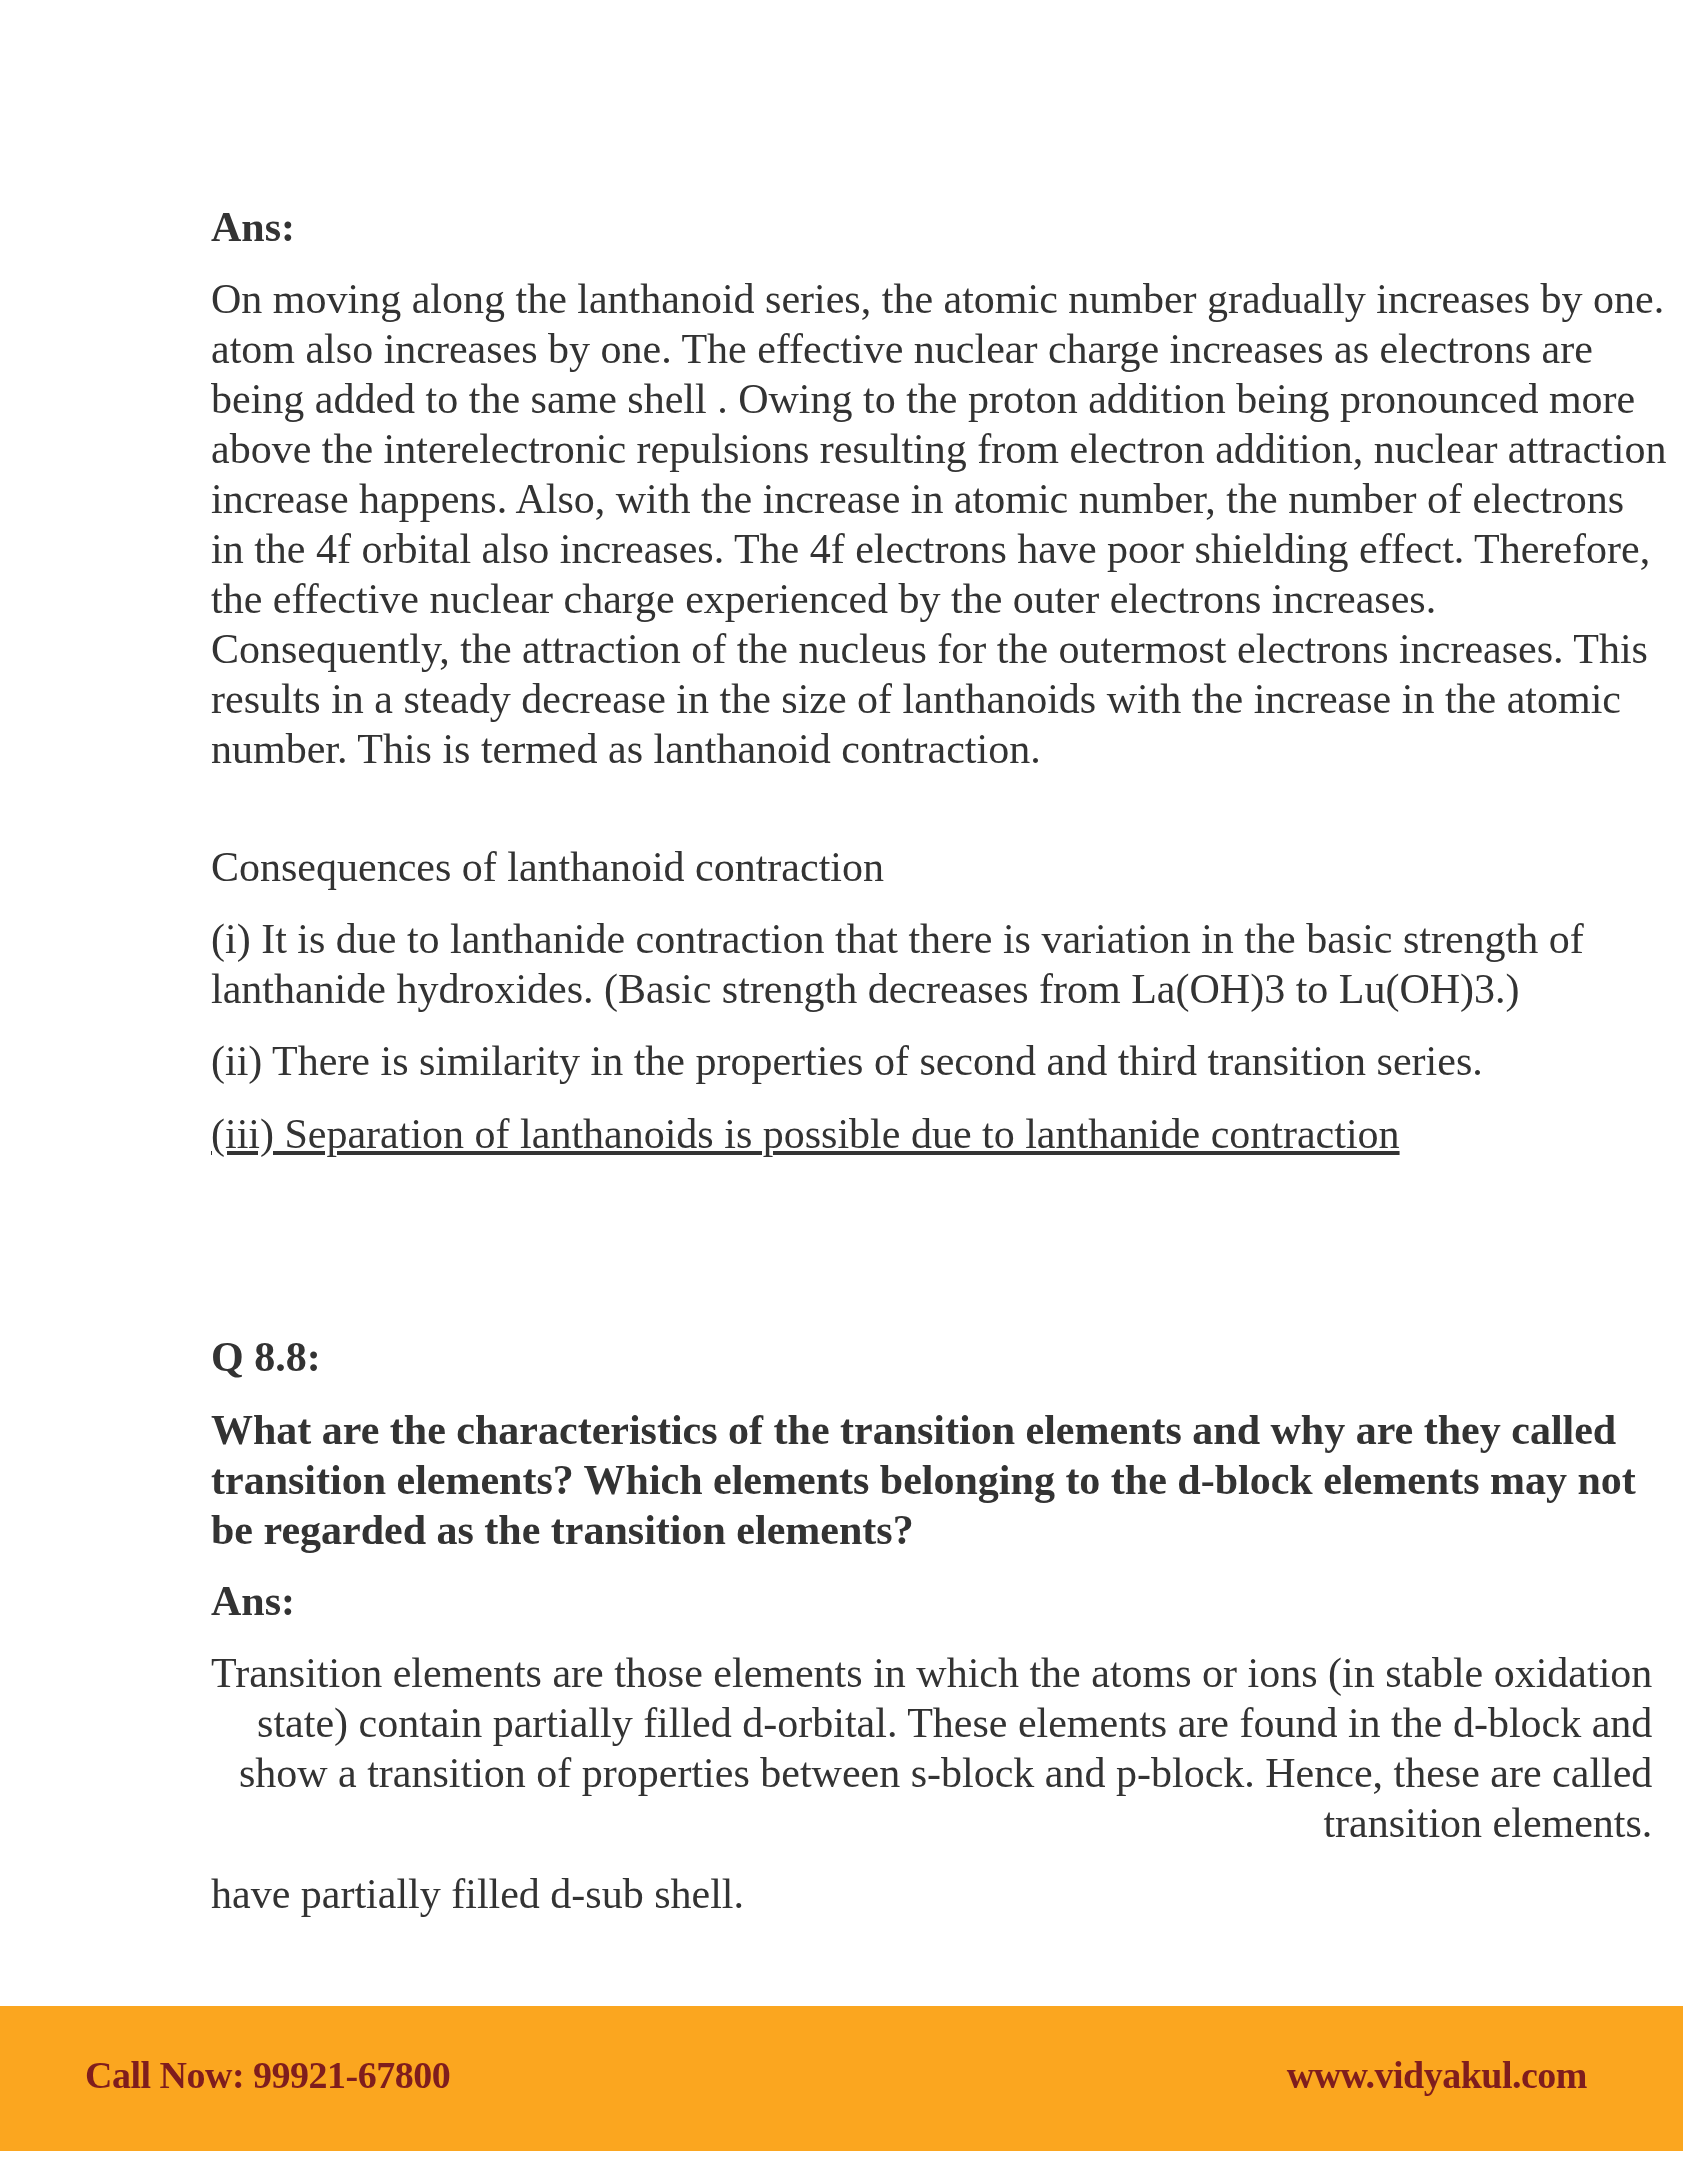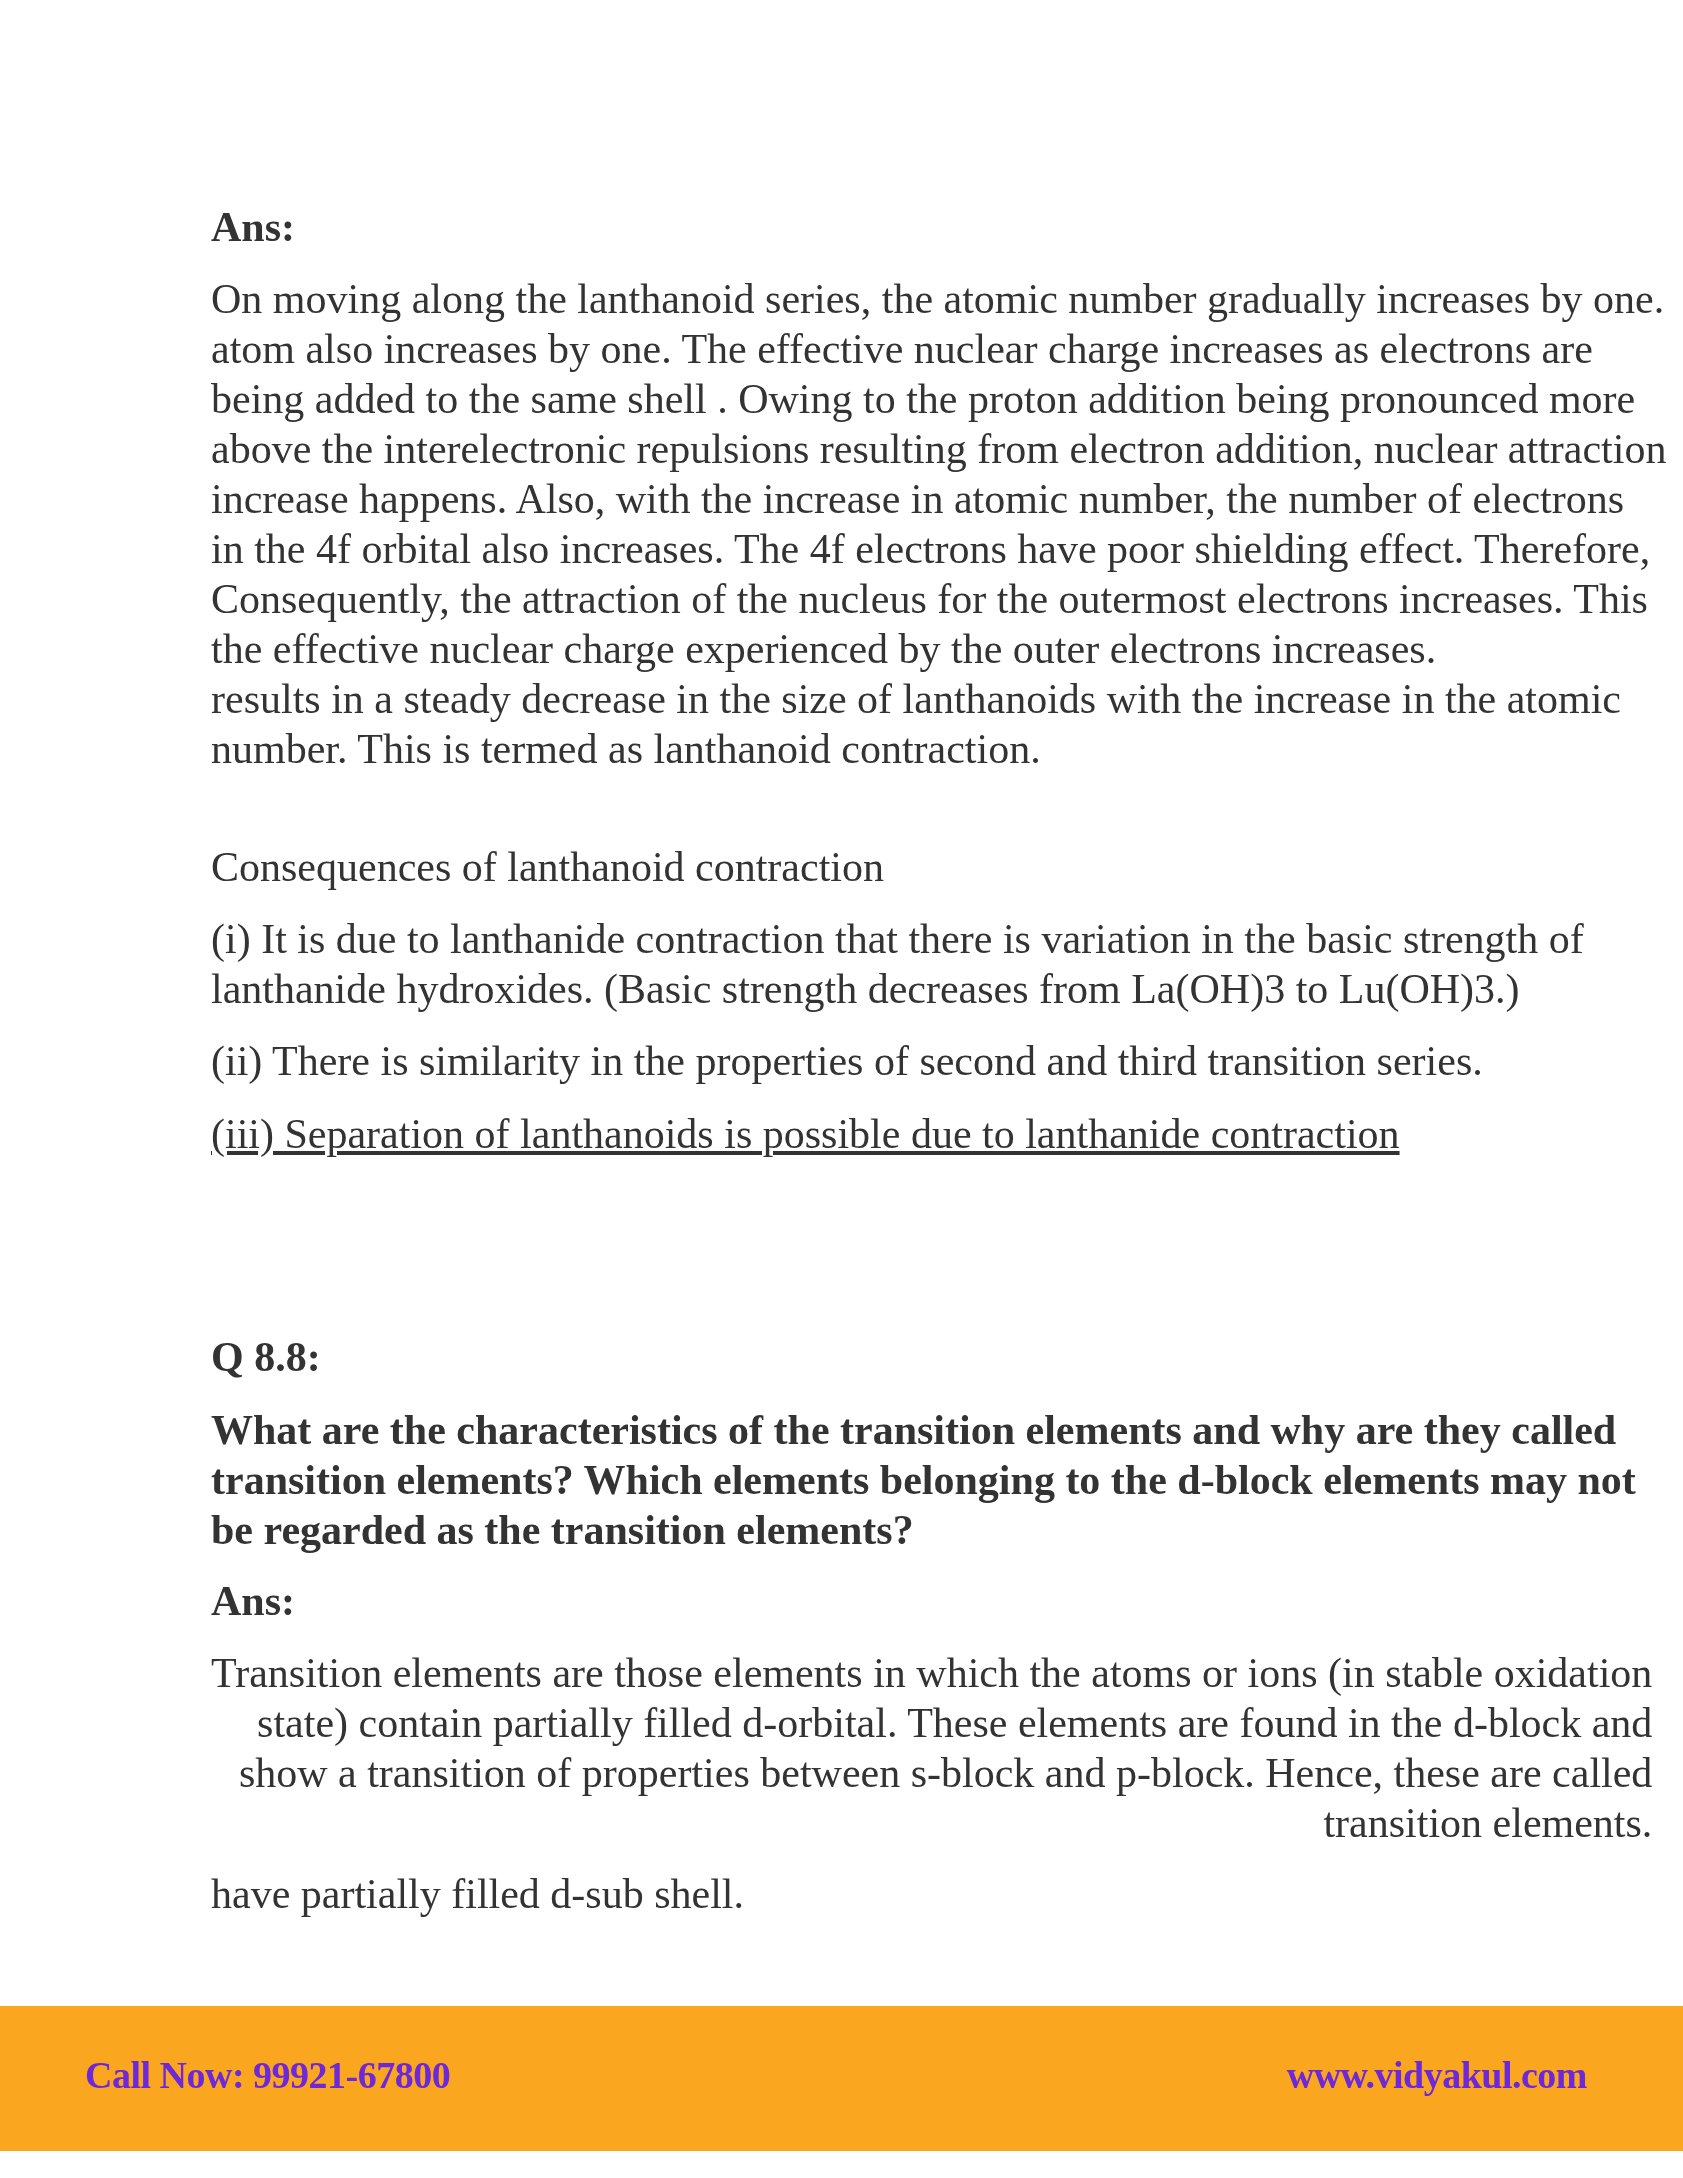--- a/index.html
+++ b/index.html
@@ -39,42 +39,42 @@
       height: 145px;
       background: #fba61f;
     }
     .footer-text {
       position: absolute;
       top: 46px;
       font-family: "Liberation Serif", "DejaVu Serif", serif;
       font-weight: bold;
       font-size: 38px;
       line-height: 46px;
-      color: #6d28d9;
+      color: #7f1d1d;
       letter-spacing: -0.5px;
     }
     .footer-phone { left: 85px; }
     .footer-url { right: 96px; margin-left: 39px; }
   </style>
 </head>
 <body>
 
 <div class="page">
 
   <p class="p bold" style="top:202px;">Ans:</p>
 
   <div class="p" style="top:274px;">
     <span class="line">On moving along the lanthanoid series, the atomic number gradually increases by one.</span>
     <span class="line">atom also increases by one. The effective nuclear charge increases as electrons are</span>
     <span class="line">being added to the same shell . Owing to the proton addition  being pronounced more</span>
     <span class="line">above the interelectronic repulsions resulting from electron addition, nuclear attraction</span>
     <span class="line">increase happens. Also, with the increase in atomic number, the number of electrons</span>
     <span class="line">in the 4f orbital also increases. The 4f electrons have poor shielding effect. Therefore,</span>
+    <span class="line">the effective nuclear charge experienced by the outer electrons increases.</span>
     <span class="line">Consequently, the attraction of the nucleus for the outermost electrons increases. This</span>
-    <span class="line">the effective nuclear charge experienced by the outer electrons increases.</span>
     <span class="line">results in a steady decrease in the size of lanthanoids with the increase in the atomic</span>
     <span class="line">number. This is termed as lanthanoid contraction.</span>
   </div>
 
   <p class="p" style="top:842px;">Consequences of lanthanoid contraction</p>
 
   <div class="p" style="top:914px;">
     <span class="line">(i) It is due to lanthanide contraction that there is variation in the basic strength of</span>
     <span class="line">lanthanide hydroxides. (Basic strength decreases from La(OH)3 to Lu(OH)3.)</span>
   </div>

